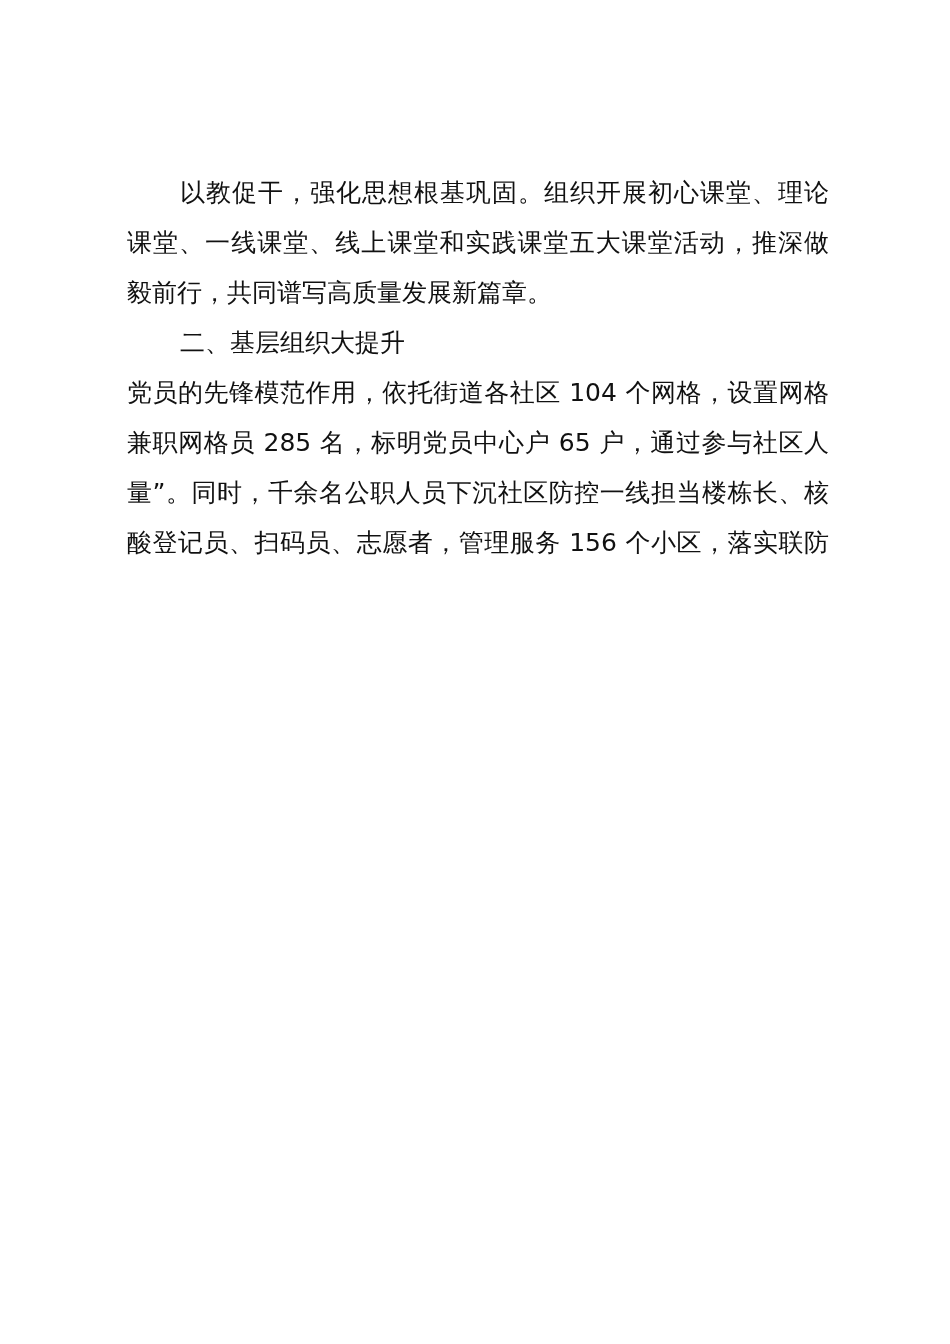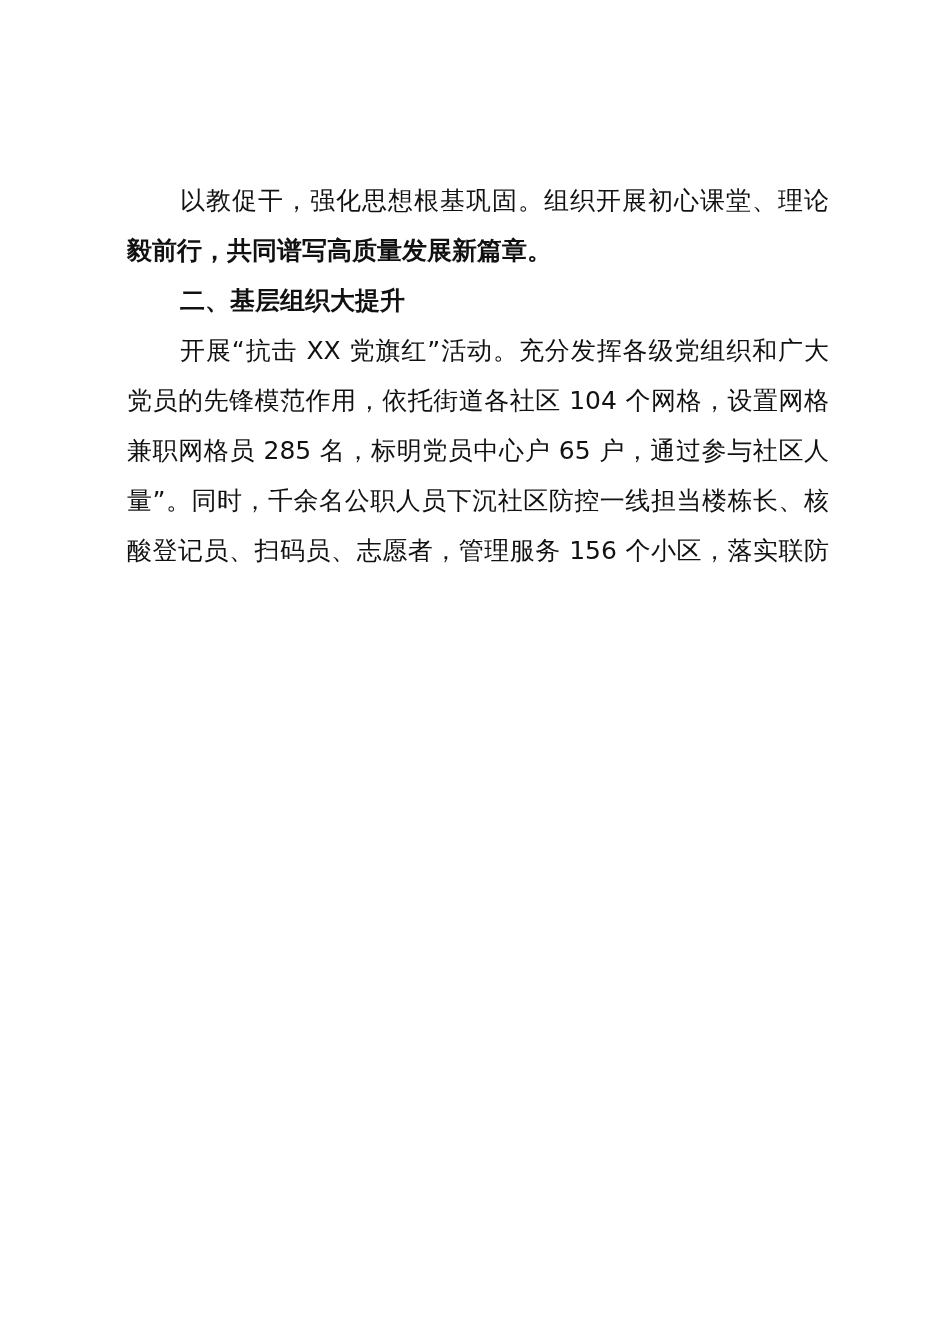--- a/index.html
+++ b/index.html
@@ -11,63 +11,62 @@
       width: 950px;
       height: 1344px;
       position: relative;
       overflow: hidden;
       font-family: "DejaVu Sans", "Liberation Sans", sans-serif;
       color: #111111;
     }
     .page {
       position: absolute;
       left: 127px;
-      top: 176px;
+      top: 168px;
       width: 702px;
     }
     .line {
       height: 50px;
       line-height: 50px;
       font-size: 25px;
       white-space: nowrap;
       text-align: justify;
       text-align-last: justify;
       letter-spacing: 0px;
     }
     .line.last {
       text-align-last: left;
-      font-weight: bold;
     }
     .line.indent {
       padding-left: 53px;
     }
     .heading {
       height: 50px;
       line-height: 50px;
       font-size: 25px;
-      font-weight: bold;
+      font-weight: normal;
       padding-left: 53px;
       text-align: left;
     }
   </style>
 </head>
 <body>
 
 <div class="page">
 
   <div>
     <div class="line indent">以教促干，强化思想根基巩固。组织开展初心课堂、理论</div>
+    <div class="line">课堂、一线课堂、线上课堂和实践课堂五大课堂活动，推深做</div>
     <div class="line last">毅前行，共同谱写高质量发展新篇章。</div>
   </div>
 
   <div class="heading">二、基层组织大提升</div>
 
 
 
   <div>
-    <div class="line indent">开展“抗击 XX 党旗红”活动。充分发挥各级党组织和广大</div>
     <div class="line">党员的先锋模范作用，依托街道各社区 104 个网格，设置网格</div>
     <div class="line">兼职网格员 285 名，标明党员中心户 65 户，通过参与社区人</div>
     <div class="line">量”。同时，千余名公职人员下沉社区防控一线担当楼栋长、核</div>
     <div class="line">酸登记员、扫码员、志愿者，管理服务 156 个小区，落实联防</div>
   </div>
 
 </div>
 
 </body></html>

